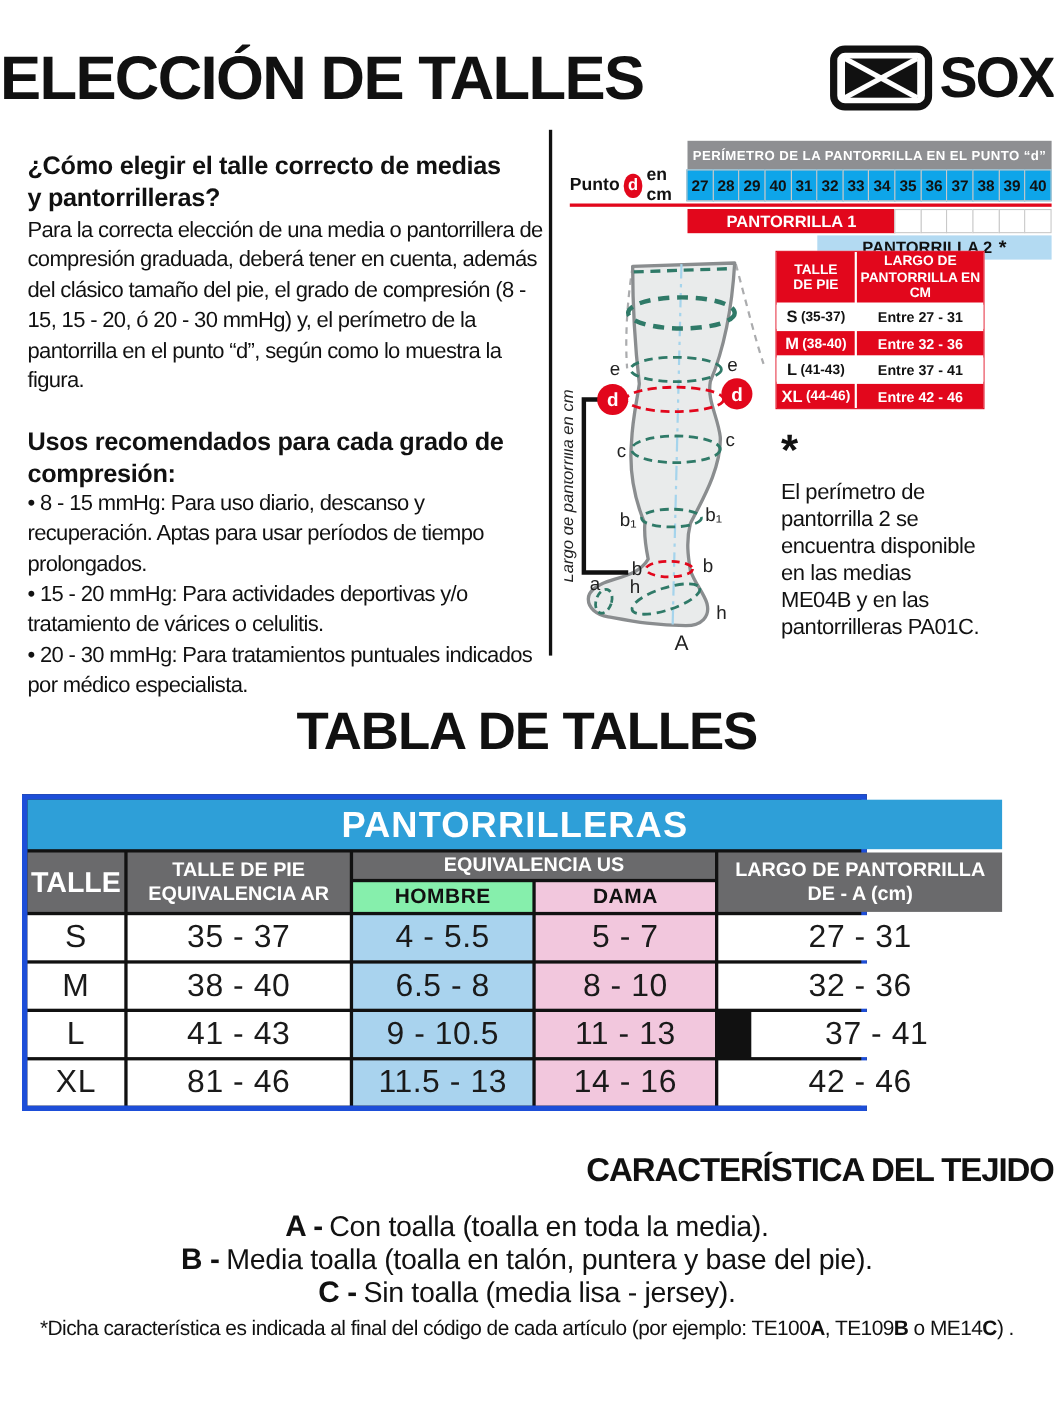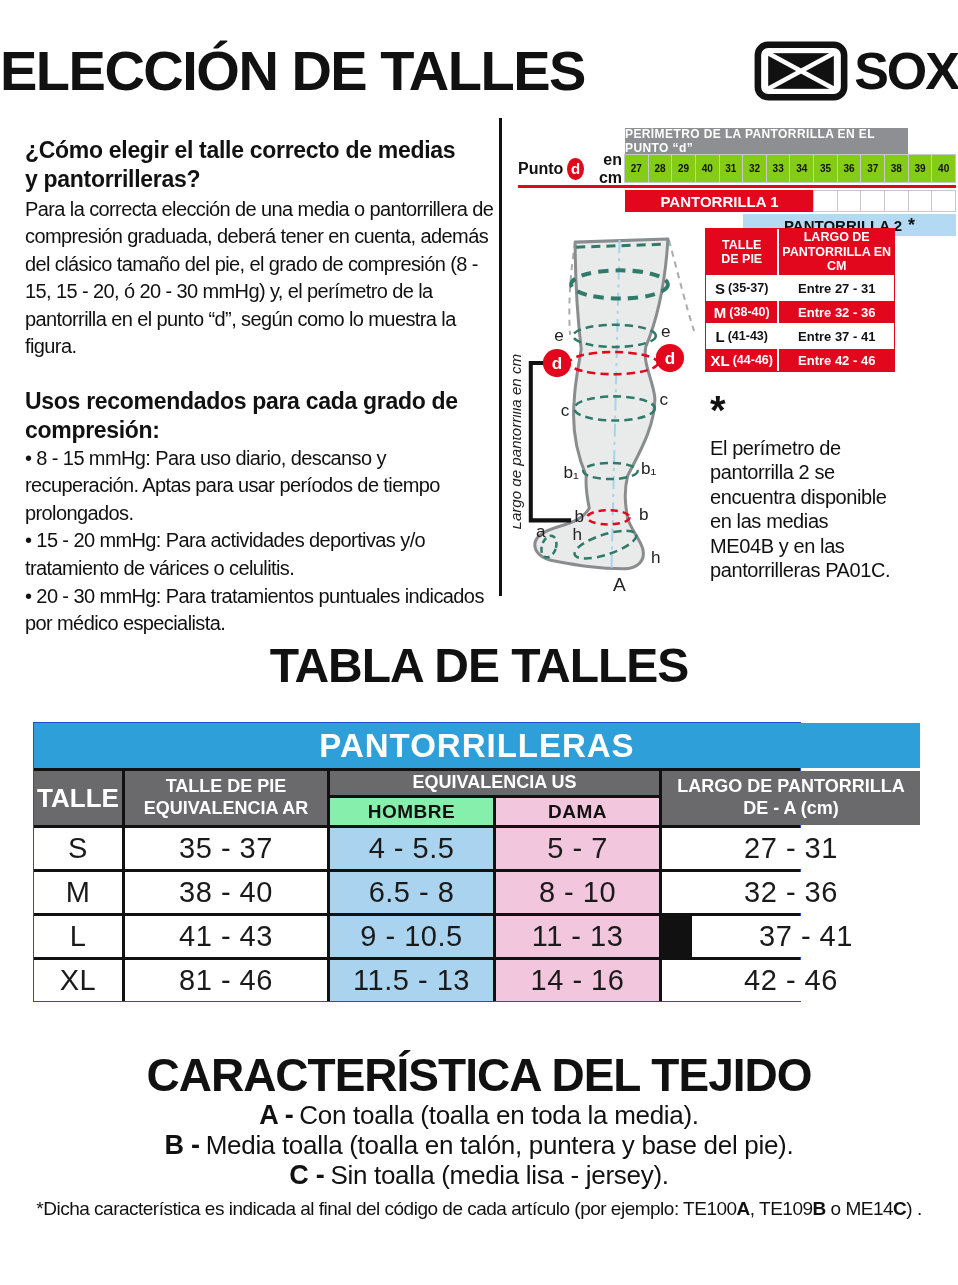--- a/index.html
+++ b/index.html
@@ -21,29 +21,29 @@
   .para-head { font-size:23px; font-weight:700; line-height:1.25; letter-spacing:-0.3px; }
   .para-body { font-size:20px; font-weight:400; line-height:1.38; letter-spacing:-0.6px; margin-top:2px; }
   #usos-block { margin-top:26px; }
   .bullet { font-size:20px; font-weight:400; line-height:1.38; letter-spacing:-0.6px; }
 
   
   #divider { left:499px; top:118px; width:3px; height:478px; background:#111; }
 
   
   #ruler { left:518px; top:128px; width:438px; height:110px; }
-  #ruler-head { position:absolute; left:107px; top:0; width:283px; height:26px; background:#8E8F92; color:#fff;
+  #ruler-head { position:absolute; left:107px; top:0; width:331px; height:26px; background:#8E8F92; color:#fff;
     font-size:12px; font-weight:700; letter-spacing:0.4px; }
   #punto-label { position:absolute; left:0; top:26px; width:104px; height:29px; display:flex; align-items:center; justify-content:flex-start; gap:4px;
-    font-size:16px; font-weight:700;text-align:right; }
+    font-size:16px; font-weight:700; }
   .punto-circle { width:22px; height:22px; border-radius:50%; background:#E2071C; color:#fff; font-size:15px; font-weight:800;
     display:flex; align-items:center; justify-content:center; }
   #ruler-nums { position:absolute; left:107px; top:26px; width:331px; height:29px; display:grid; grid-template-columns:repeat(14,1fr); }
-  .rn-cell { border:1px solid #C9C9C9; margin-left:-1px; background:#84cc16; display:flex; align-items:center; justify-content:center;
-    font-size:10px; font-weight:700; }
+  .rn-cell { border:1px solid #C9C9C9; margin-left:-1px; background:#0ea5e9; display:flex; align-items:center; justify-content:center;
+    font-size:14px; font-weight:700; }
   #ruler-line { position:absolute; left:0; top:57px; width:438px; height:3px; background:#E2071C; }
   #bar1 { position:absolute; left:107px; top:62px; width:189px; height:22px; background:#E2071C; color:#fff; font-size:15px; font-weight:800; }
   #bar1-empty { position:absolute; left:296px; top:62px; width:142px; height:22px; display:grid; grid-template-columns:repeat(6,1fr); }
   .be-cell { border:1px solid #C9C9C9; margin-left:-1px; background:#fff; }
   #bar2 { position:absolute; left:225px; top:86px; width:213px; height:22px; background:#B3DAF2; color:#111; font-size:15px; font-weight:700; gap:6px; }
   #bar2 .star { font-weight:900; font-size:18px; }
 
   
   #mini-table { left:705px; top:228px; width:190px; border:1px solid #E2071C; background:#fff; }
   .mt-row { display:flex; gap:2px; margin-top:2px; }
@@ -59,24 +59,24 @@
   .mt-len { font-size:13px; font-weight:700; }
 
   
   #note { left:710px; top:392px; width:200px; }
   #note-star { font-size:40px; font-weight:900; line-height:0.9; }
   #note-text { font-size:20px; line-height:1.22; letter-spacing:-0.4px; margin-top:8px; }
 
   
   .section-heading { left:0; width:958px; text-align:center; font-weight:900; letter-spacing:-1px; }
   #tabla-heading { top:638px; font-size:48px; }
-  #tejido-heading { top:1048px; font-size:46px; }
-
-  
-  #sizes-table { left:33px; top:722px; width:768px; border:1px solid #1d4ed8; background:#111; display:grid;
+  #tejido-heading { top:1048px; font-size:30px;text-align:right; }
+
+  
+  #sizes-table { left:20px; top:722px; width:768px; border:5px solid #1d4ed8; background:#111; display:grid;
     grid-template-columns:88px 202px 163px 163px 258px; grid-template-rows:45px 24px 27px 41px 41px 41px 41px; gap:3px; }
   .st-cell { background:#fff; display:flex; align-items:center; justify-content:center; text-align:center; }
   .st-title { background:#2E9FD8; color:#fff; font-size:33px; font-weight:900; letter-spacing:1px; }
   .st-gray { background:#6A6A6C; color:#fff; font-weight:700; }
   .st-talle-h { font-size:26px; font-weight:700; }
   .st-sub { font-size:18px; line-height:1.2; }
   .st-hombre-h { background:#86efac; color:#111; font-size:19px; font-weight:800; letter-spacing:0.5px; }
   .st-dama-h { background:#F2C7DD; color:#111; font-size:19px; font-weight:800; letter-spacing:0.5px; }
   .st-data { font-size:29px; font-weight:400; letter-spacing:0.5px; color:#1a1a1a; }
   .bg-blue { background:#A9D3EE; }

